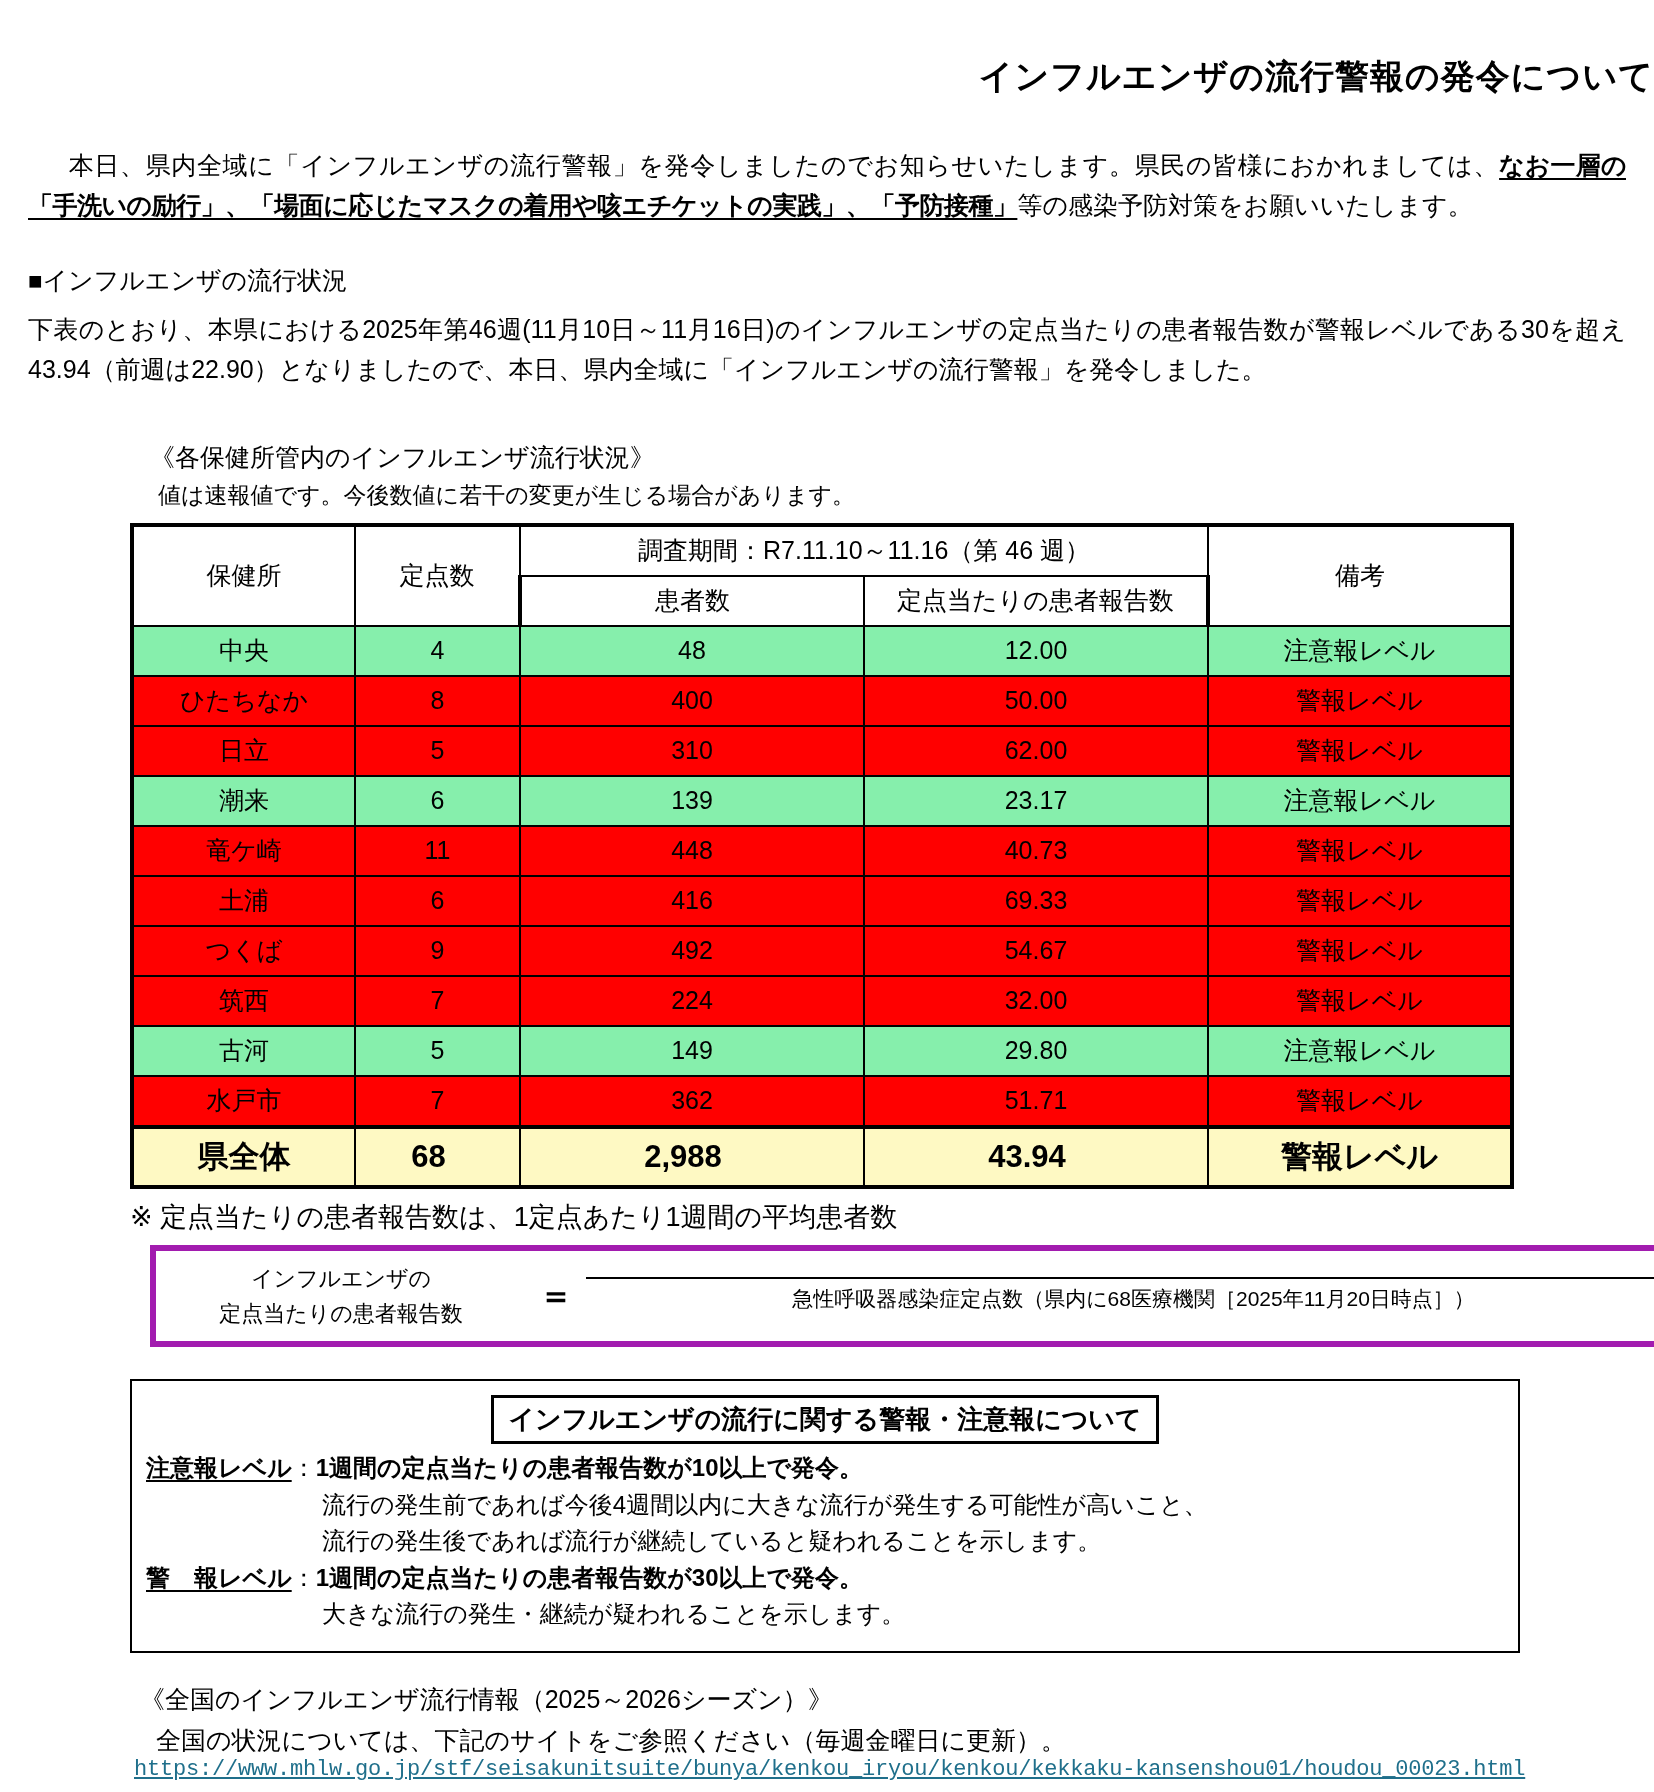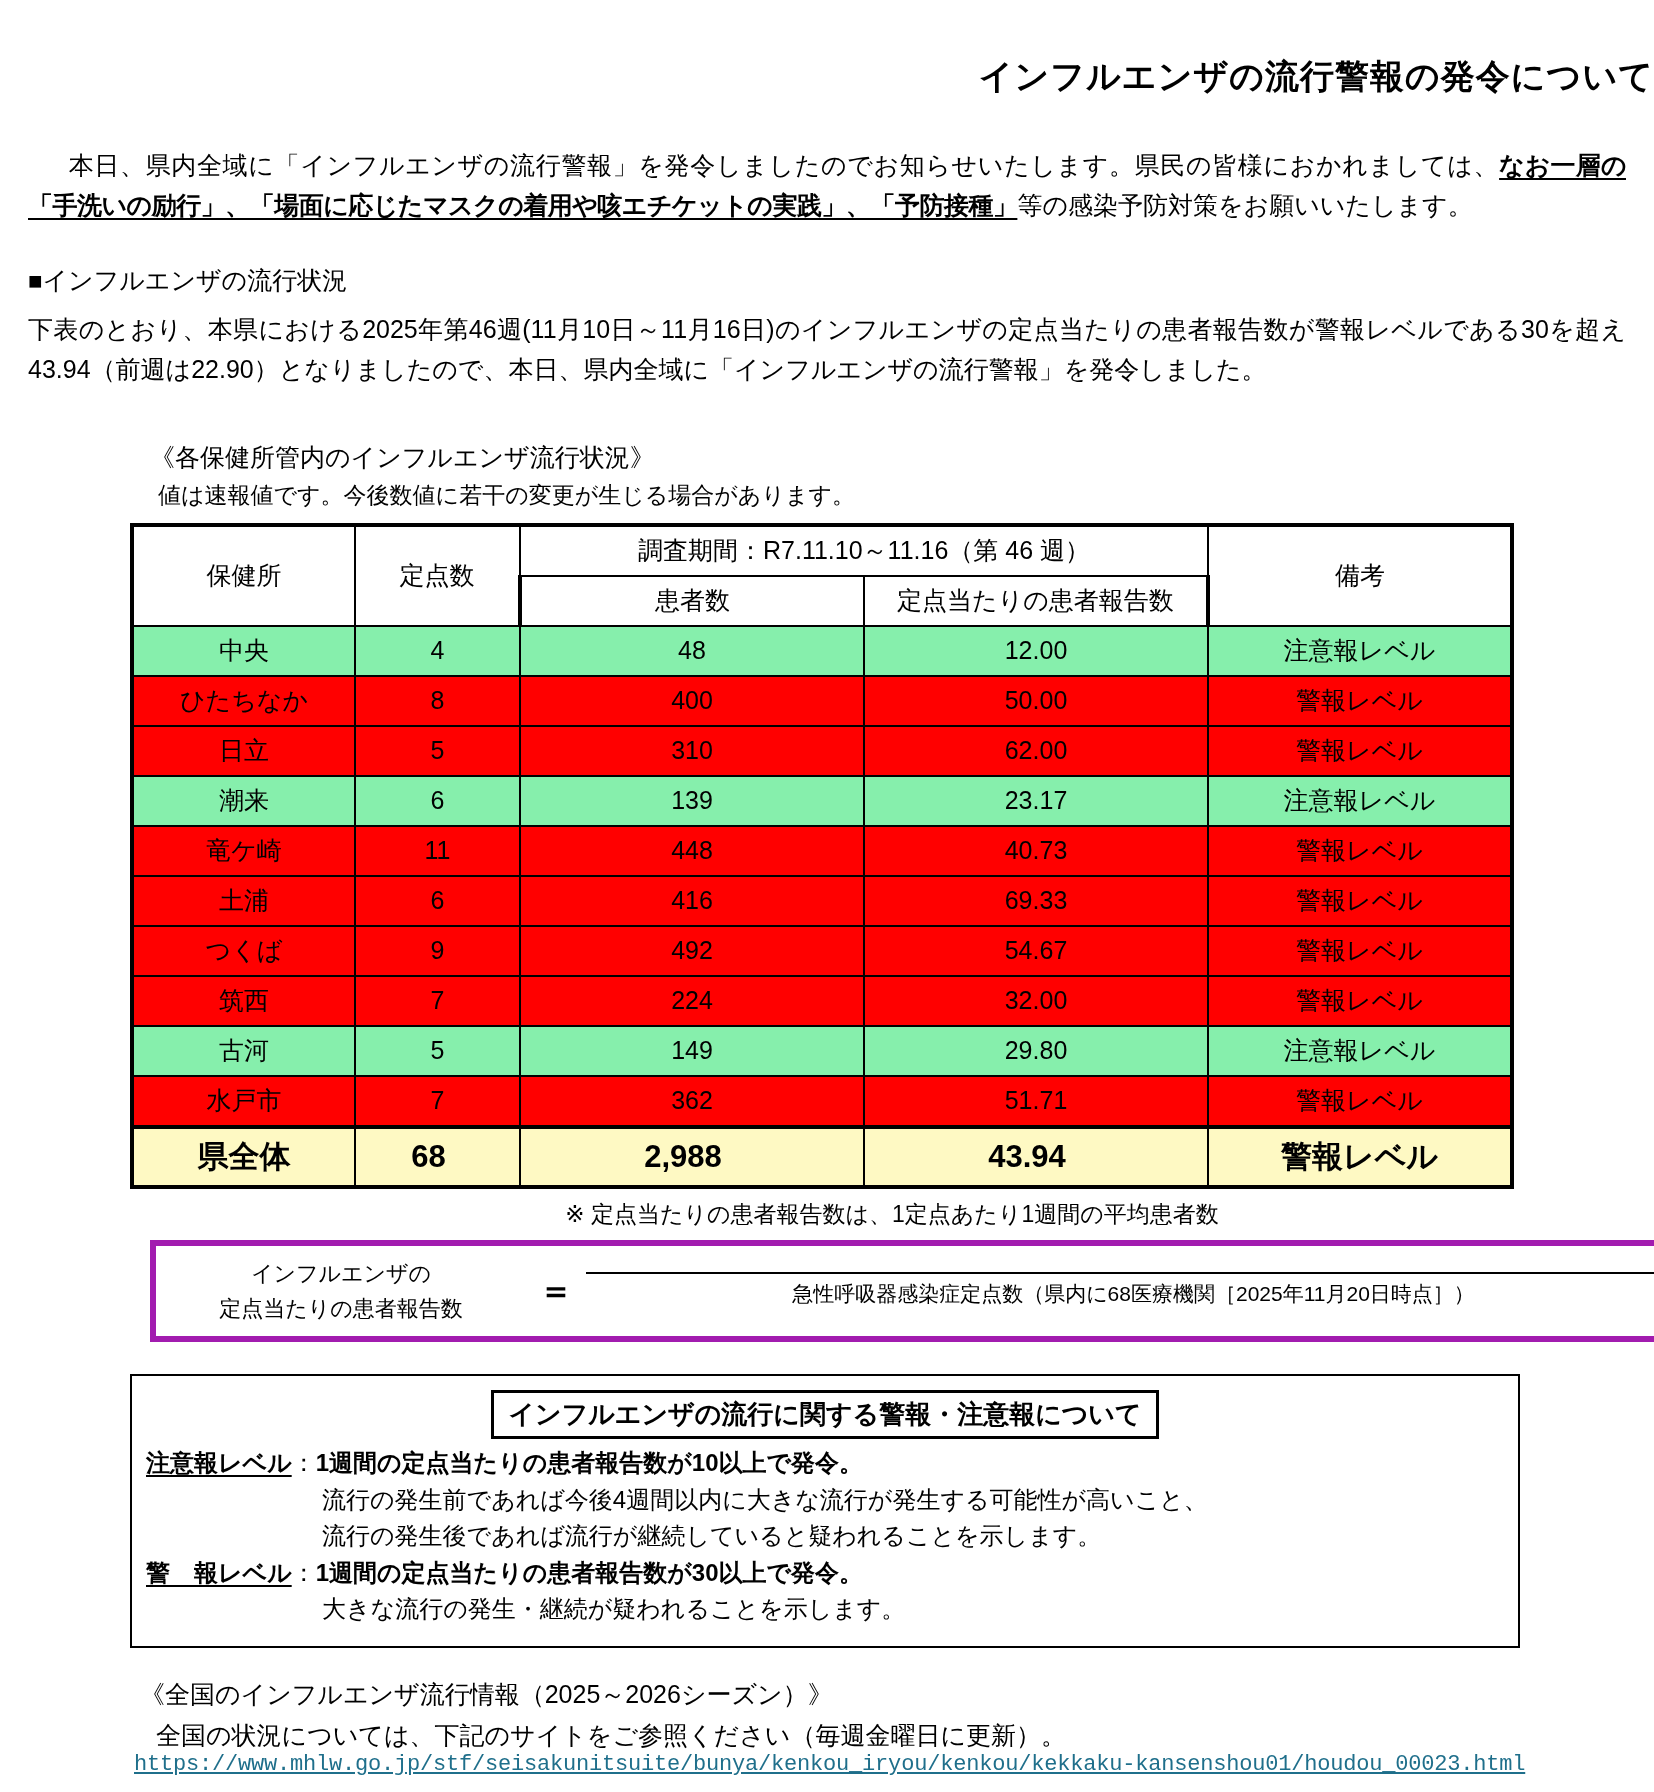--- a/index.html
+++ b/index.html
@@ -112,22 +112,21 @@
   tr.total td:last-child { border-right: 4px solid #000; }
   tr.total td.num { padding-right: 18px; }
 
   table.main thead tr:first-child th { border-top: 4px solid #000; }
   table.main th:first-child, table.main td:first-child { border-left: 4px solid #000; }
   table.main th:last-child,  table.main td:last-child  { border-right: 4px solid #000; }
 
   
   .note-star {
     margin: 10px 0 0 130px;
-    font-size: 23px;
-    text-align: center;
+    font-size: 27px;
   }
 
   
   .formula-box {
     margin: 10px 0 0 150px;
     width: 1553px;
     border: 6px solid #a21caf;
     display: flex;
     align-items: center;
     padding: 10px 0;

